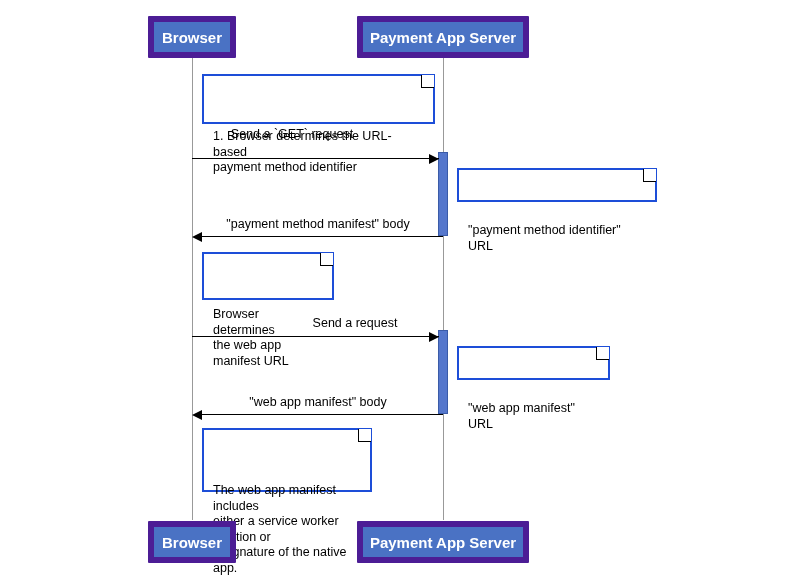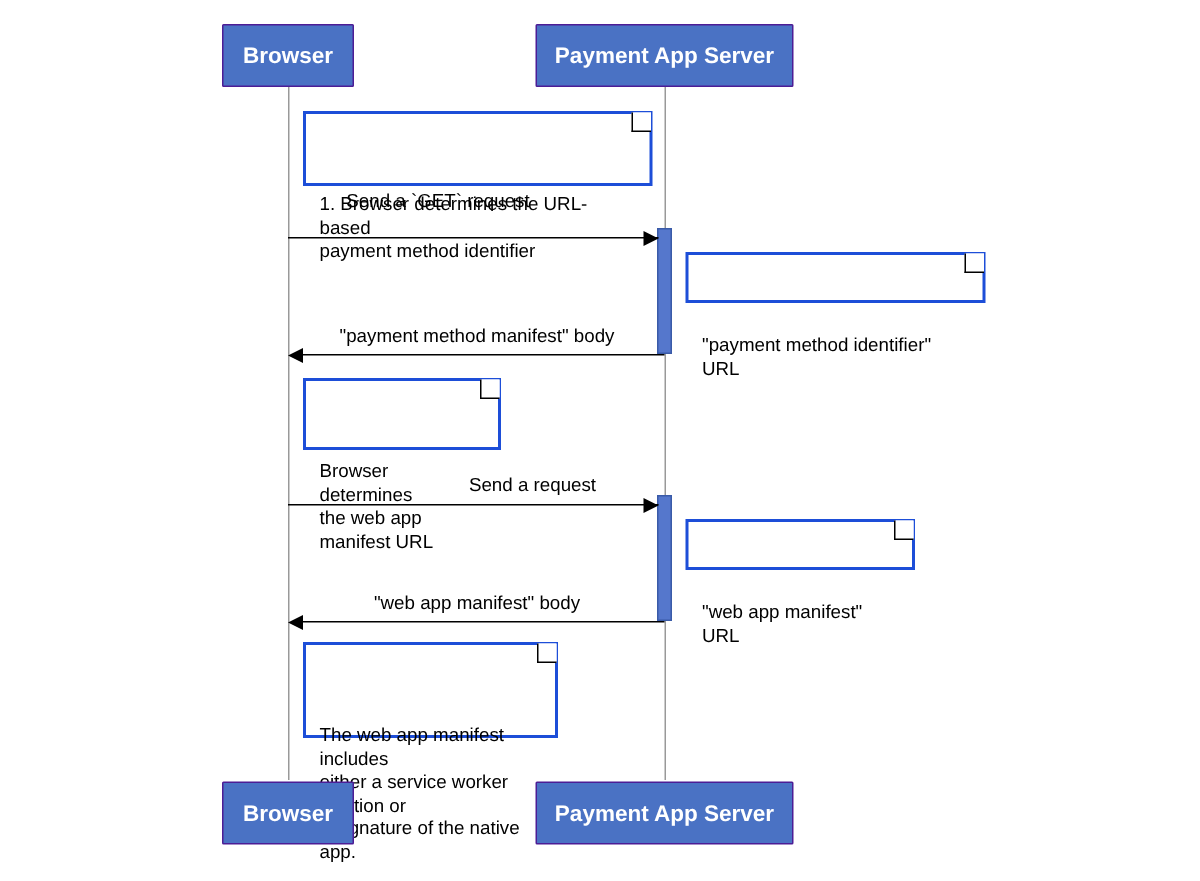--- a/index.html
+++ b/index.html
@@ -21,21 +21,21 @@
   .lifeline {
     position: absolute;
     width: 1px;
     background: #999999;
   }
   
   .participant {
     position: absolute;
     box-sizing: border-box;
     background: #4a72c4;
-    border: 1px solid #4c1d95;
+    border: 6px solid #4c1d95;
     color: #ffffff;
     font-size: 15px;
     font-weight: bold;
     display: flex;
     align-items: center;
     justify-content: center;
     text-align: center;
     border-radius: 1px;
   }
   

